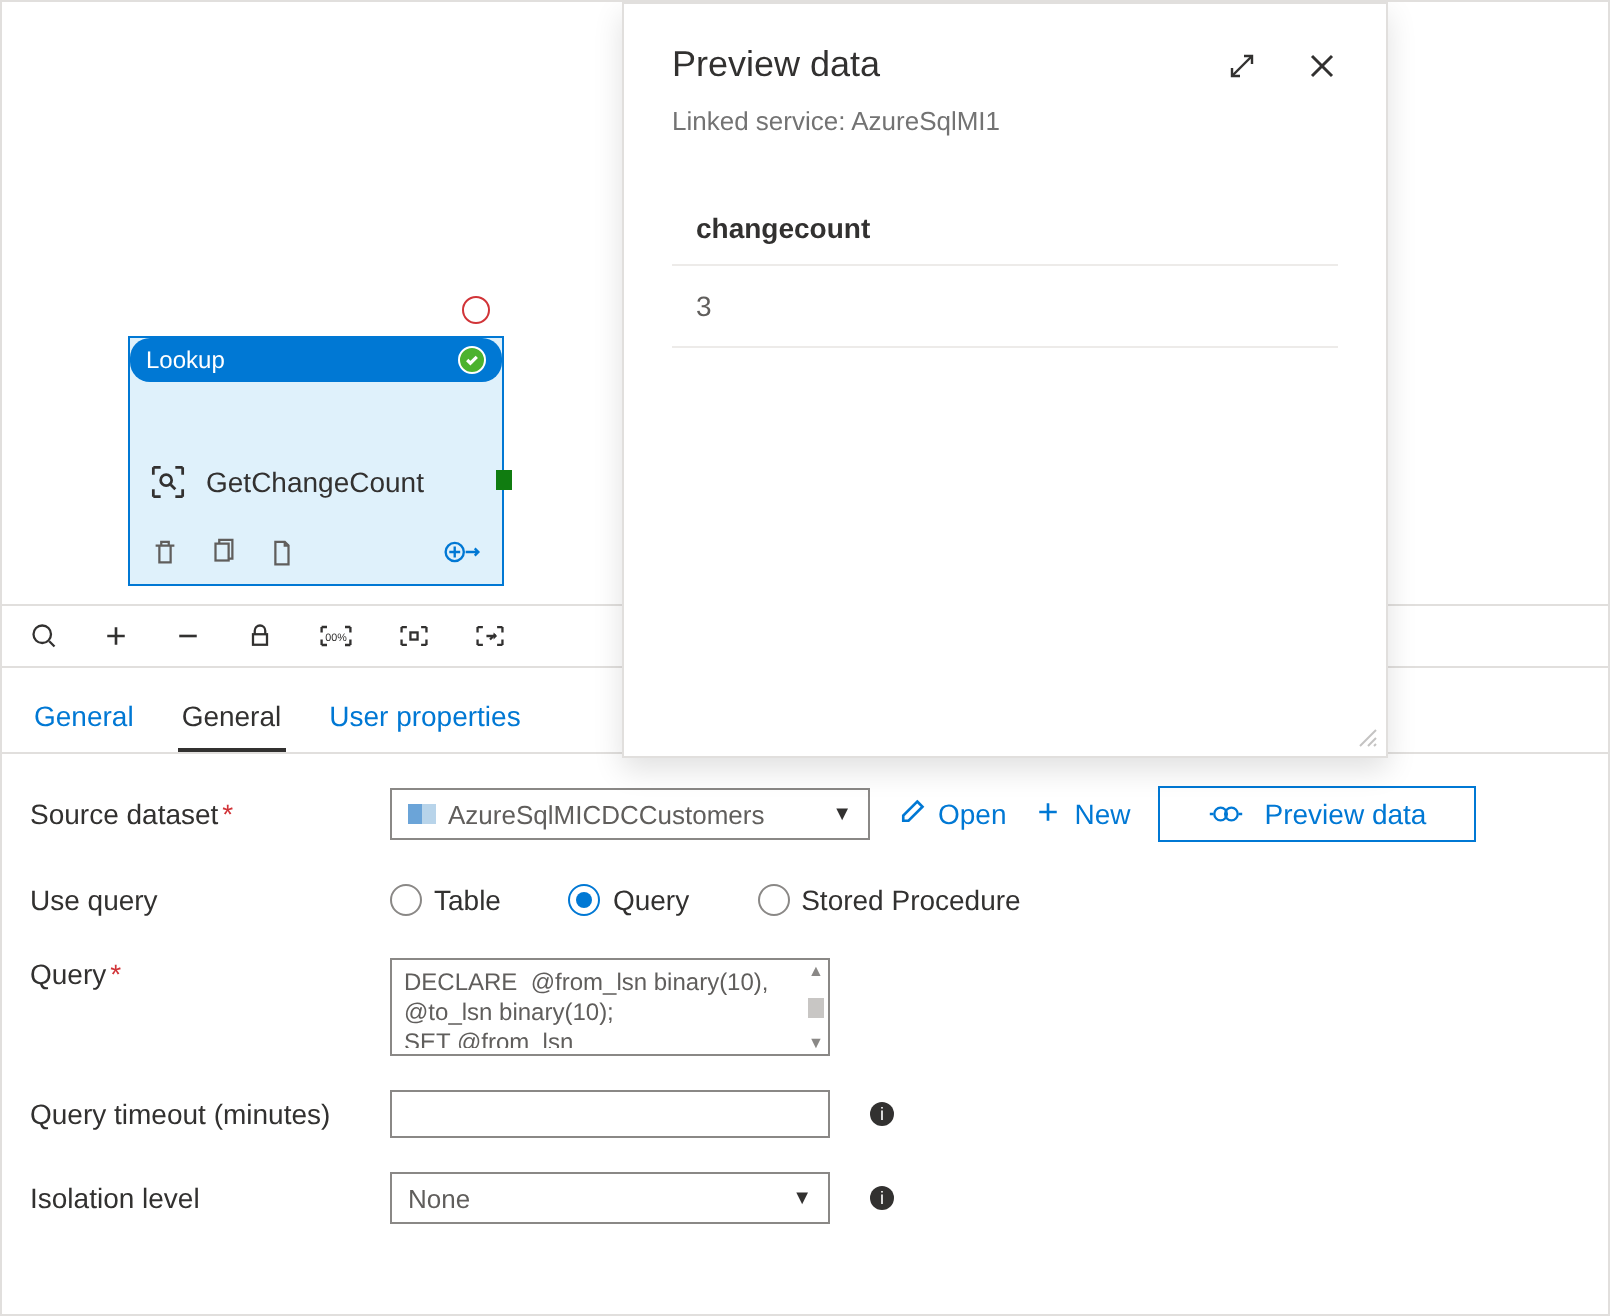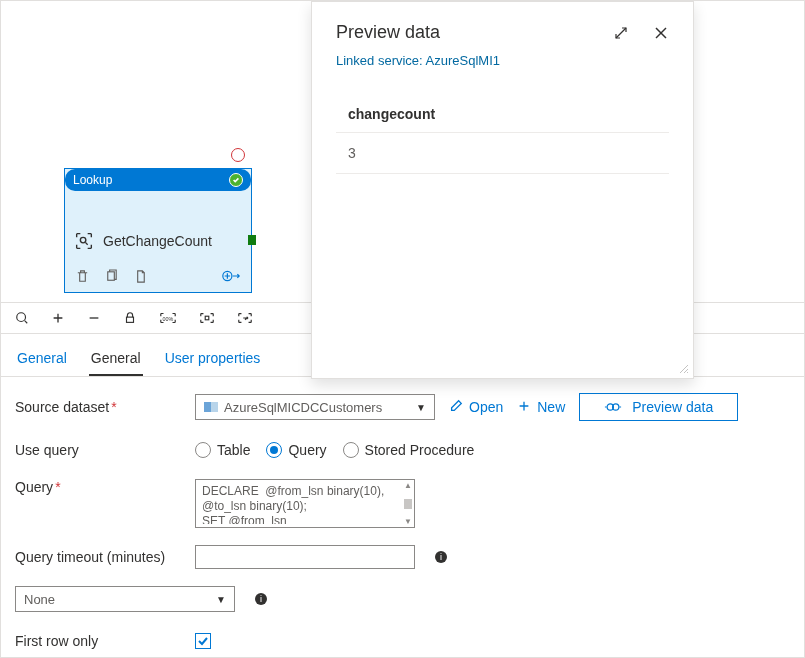--- a/index.html
+++ b/index.html
@@ -30,21 +30,21 @@
     }
     .preview-header {
       display: flex;
       align-items: center;
       justify-content: space-between;
       margin-bottom: 10px;
     }
     .preview-title { font-size: 18px; font-weight: 400; }
     .preview-icons { display: flex; gap: 24px; align-items: center; }
     .preview-icons span { cursor: pointer; }
-    .preview-sub { font-size: 13px; color: #0369a1; margin-bottom: 30px; }
+    .preview-sub { font-size: 13px; color: #737373; margin-bottom: 30px; }
     .preview-table { width: 100%; font-size: 14px; }
     .preview-table .hdr { font-weight: 700; padding: 8px 12px 10px 12px; border-bottom: 1px solid #edebe9; }
     .preview-table .row { padding: 12px 12px; border-bottom: 1px solid #edebe9; color: #605e5c; }
     .resize-handle {
       position: absolute; bottom: 4px; right: 4px;
       width: 12px; height: 12px; opacity: 0.5;
     }
 
     
     .canvas {
@@ -139,21 +139,21 @@
       display: inline-flex; align-items: flex-start; gap: 6px;
       color: #0078d4; font-size: 14px; cursor: pointer;
     }
     .outline-btn {
       border: 1px solid #0078d4; color: #0078d4;
       padding: 5px 24px; font-size: 14px;
       display: inline-flex; align-items: center; gap: 10px;
       cursor: pointer; background: #fff;
     }
 
-    .radio-group { display: flex; gap: 16px; align-items: center; }
+    .radio-group { display: flex; gap: 34px; align-items: center; }
     .radio {
       display: inline-flex; align-items: center; gap: 6px;
       font-size: 14px; cursor: pointer;
     }
     .radio .dot {
       width: 16px; height: 16px; border-radius: 50%;
       border: 1px solid #8a8886; position: relative;
     }
     .radio.selected .dot { border-color: #0078d4; }
     .radio.selected .dot::after {
@@ -410,33 +410,24 @@
 
   <div class="form-row">
     <div class="form-label">Query timeout (minutes)</div>
     <div class="form-ctrl">
       <input class="text-input" type="text" value="" style="">
       <span class="info-dot">i</span>
     </div>
   </div>
 
   <div class="form-row">
+    <div class="form-label">Isolation level</div>
     <div class="form-ctrl">
       <div class="dropdown" style="width:220px">
         <span>None</span>
         <span class="caret">▼</span>
       </div>
       <span class="info-dot">i</span>
     </div>
   </div>
 
-  <div class="form-row">
-    <div class="form-label">First row only</div>
-    <div class="form-ctrl">
-      <span class="checkbox">
-        <svg width="12" height="12" viewBox="0 0 12 12" stroke="#0078d4" stroke-width="2" fill="none">
-            <path d="M2 6 L5 9 L10 3"></path>
-          </svg>
-      </span>
-    </div>
-  </div>
 
 </div>
 
 </body></html>

